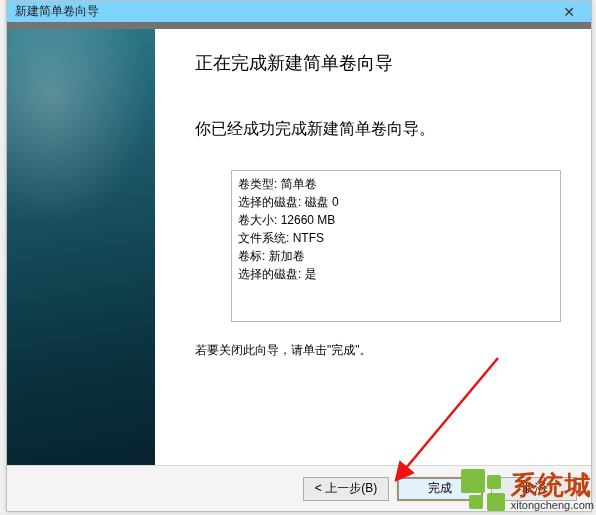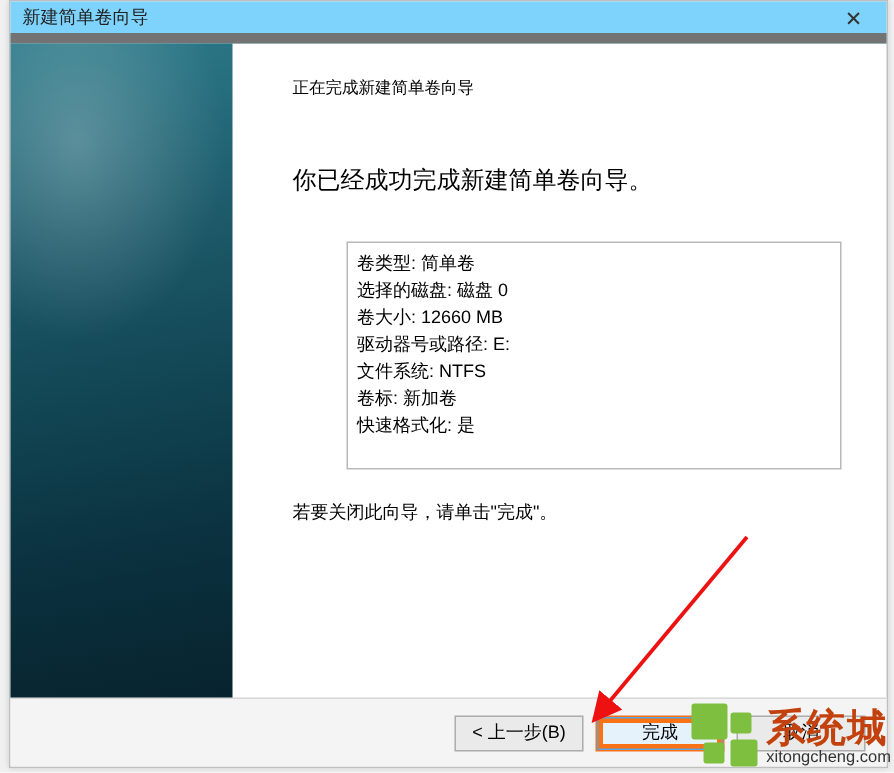--- a/index.html
+++ b/index.html
@@ -64,21 +64,21 @@
     inset: 0;
     background: radial-gradient(ellipse 180px 240px at 30% 15%, rgba(255,255,255,0.25), rgba(255,255,255,0) 55%);
     pointer-events: none;
   }
   .content {
     flex: 1;
     padding: 18px 30px 10px 40px;
     position: relative;
   }
   .heading {
-    font-size: 11px;
+    font-size: 18px;
     font-weight: 400;
     color: #000;
     margin: 4px 0 44px 0;
   }
   .intro {
     font-size: 16px;
     color: #000;
     margin-bottom: 30px;
   }
   .label {
@@ -119,21 +119,21 @@
     border: 1px solid #adadad;
     font-size: 12px;
     color: #000;
     padding: 0 10px;
     cursor: pointer;
     display: inline-flex;
     align-items: center;
     justify-content: center;
   }
   .btn.primary {
-    border: 5px solid #f97316;
+    border: 1px solid #f97316;
     outline: 1px solid #5aa3e0;
     outline-offset: -2px;
     background: #e5f1fb;
   }
   
   .arrow {
     position: absolute;
     pointer-events: none;
   }
   
@@ -192,24 +192,23 @@
     <div class="side-img"></div>
 
     <div class="content">
       <div class="heading">正在完成新建简单卷向导</div>
       <div class="intro">你已经成功完成新建简单卷向导。</div>
 
       <div class="settings-box">
         <div>卷类型: 简单卷</div>
         <div>选择的磁盘: 磁盘 0</div>
         <div>卷大小: 12660 MB</div>
-        <div>驱动器号或路径: E:</div>
         <div>文件系统: NTFS</div>
         <div>卷标: 新加卷</div>
-        <div>快速格式化: 是</div>
+        <div>选择的磁盘: 是</div>
       </div>
 
       <div class="close-hint">若要关闭此向导，请单击"完成"。</div>
     </div>
   </div>
 
   <div class="footer">
     <button class="btn">&lt; 上一步(B)</button>
     <button class="btn primary">完成</button>
     <button class="btn">取消</button>

